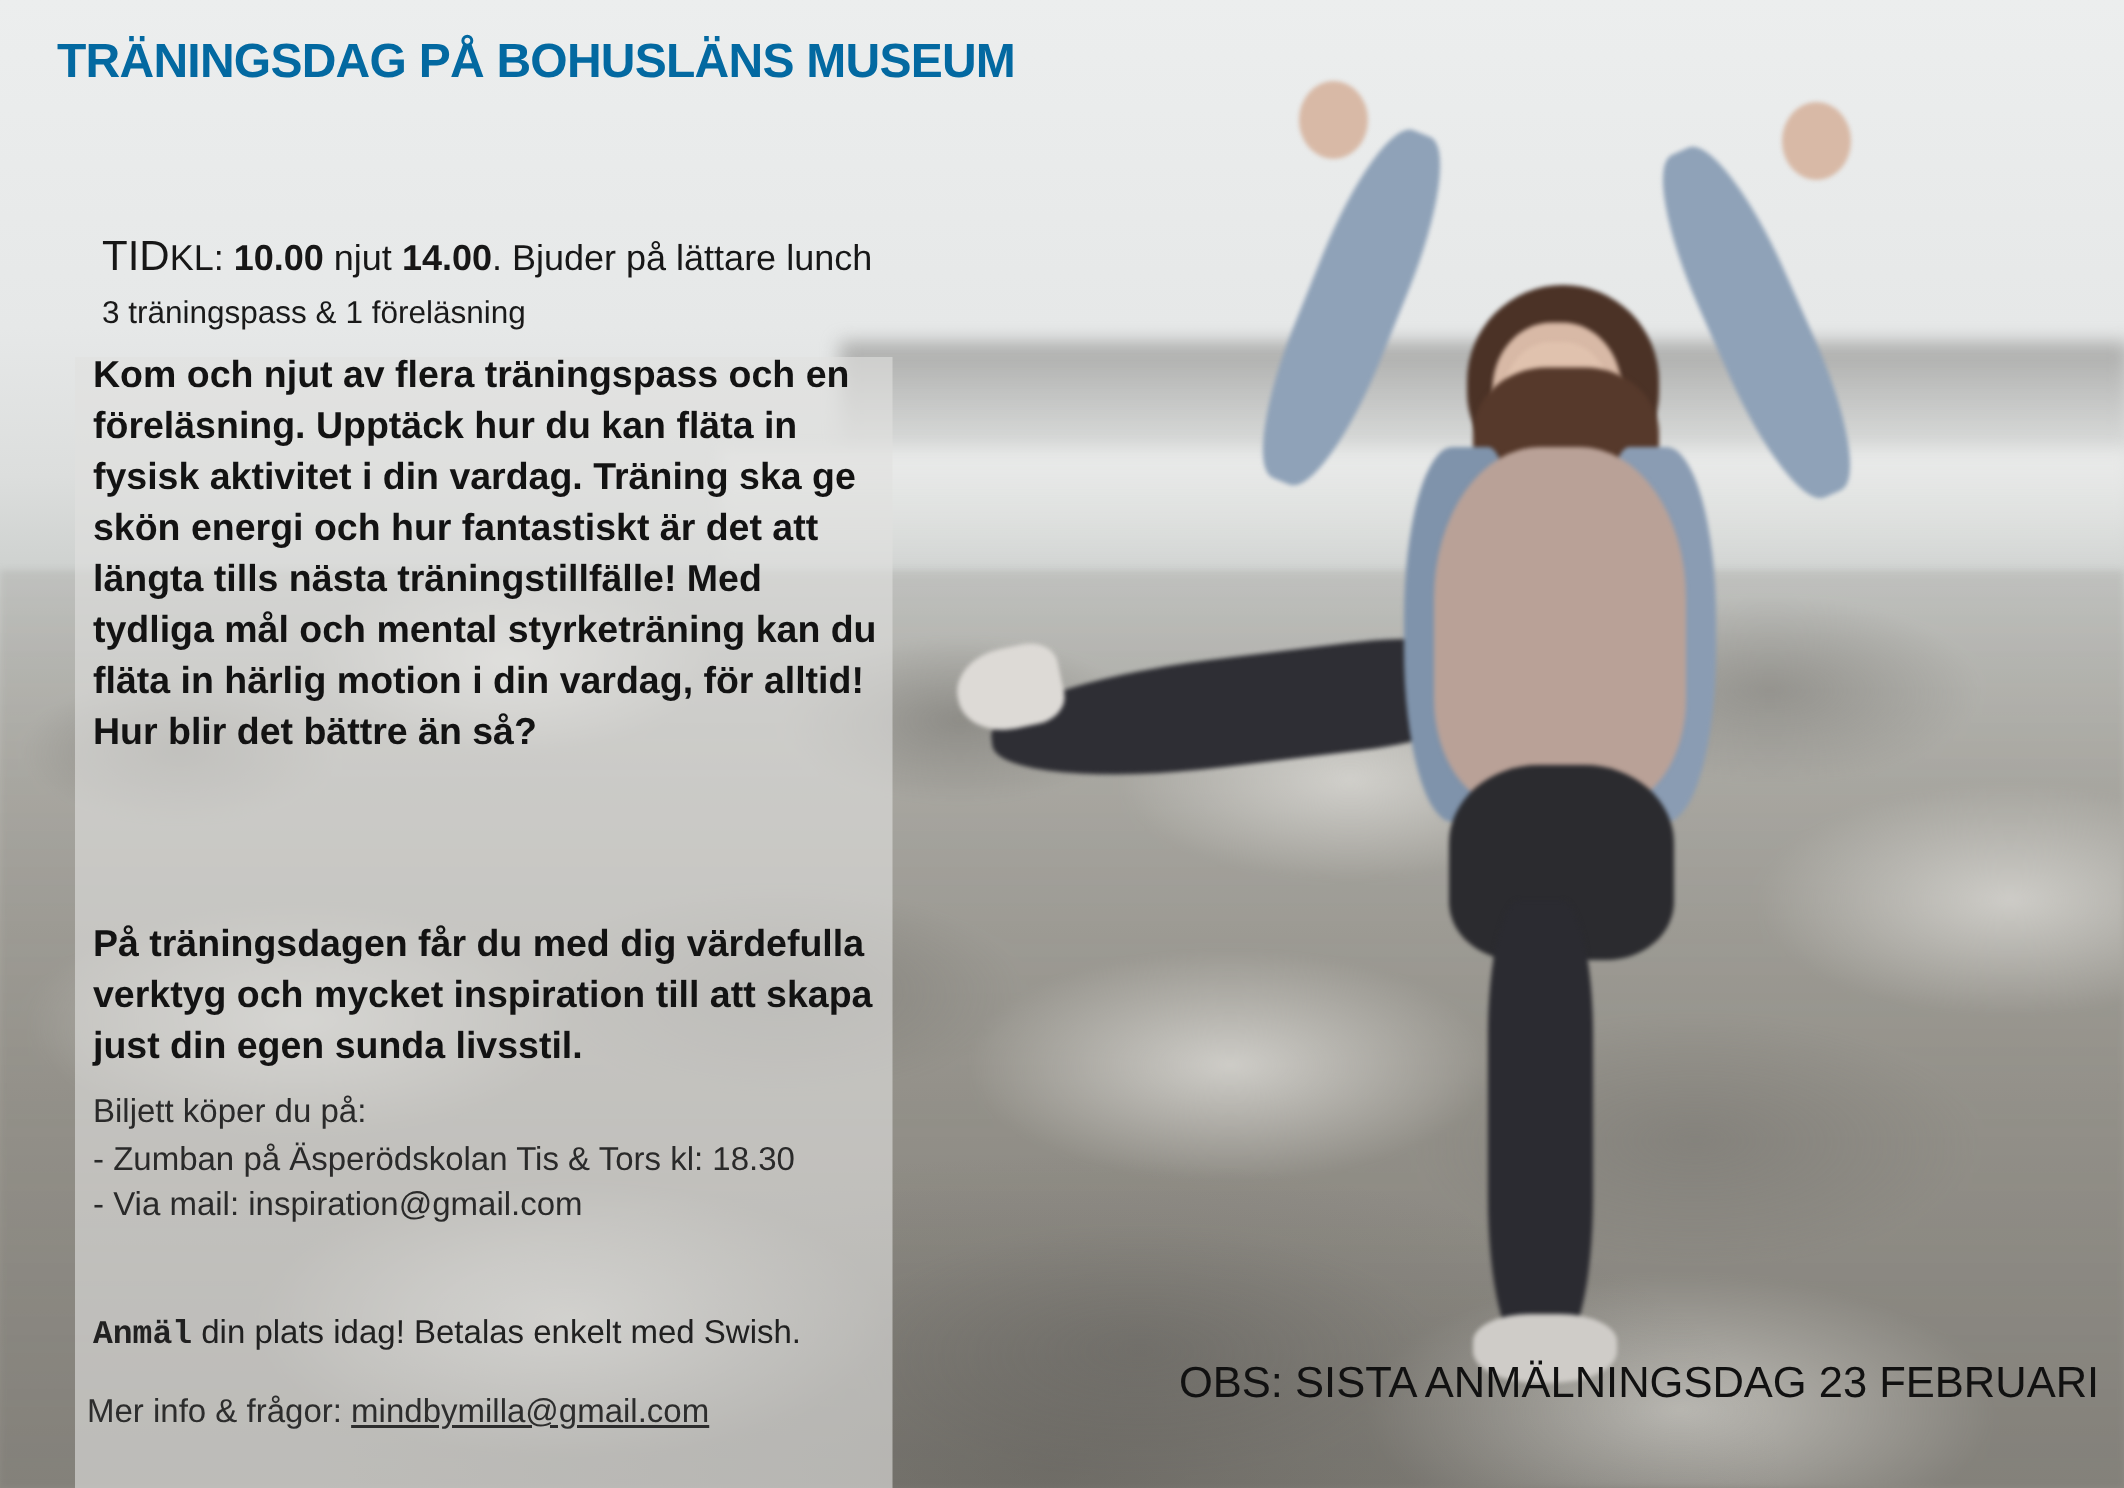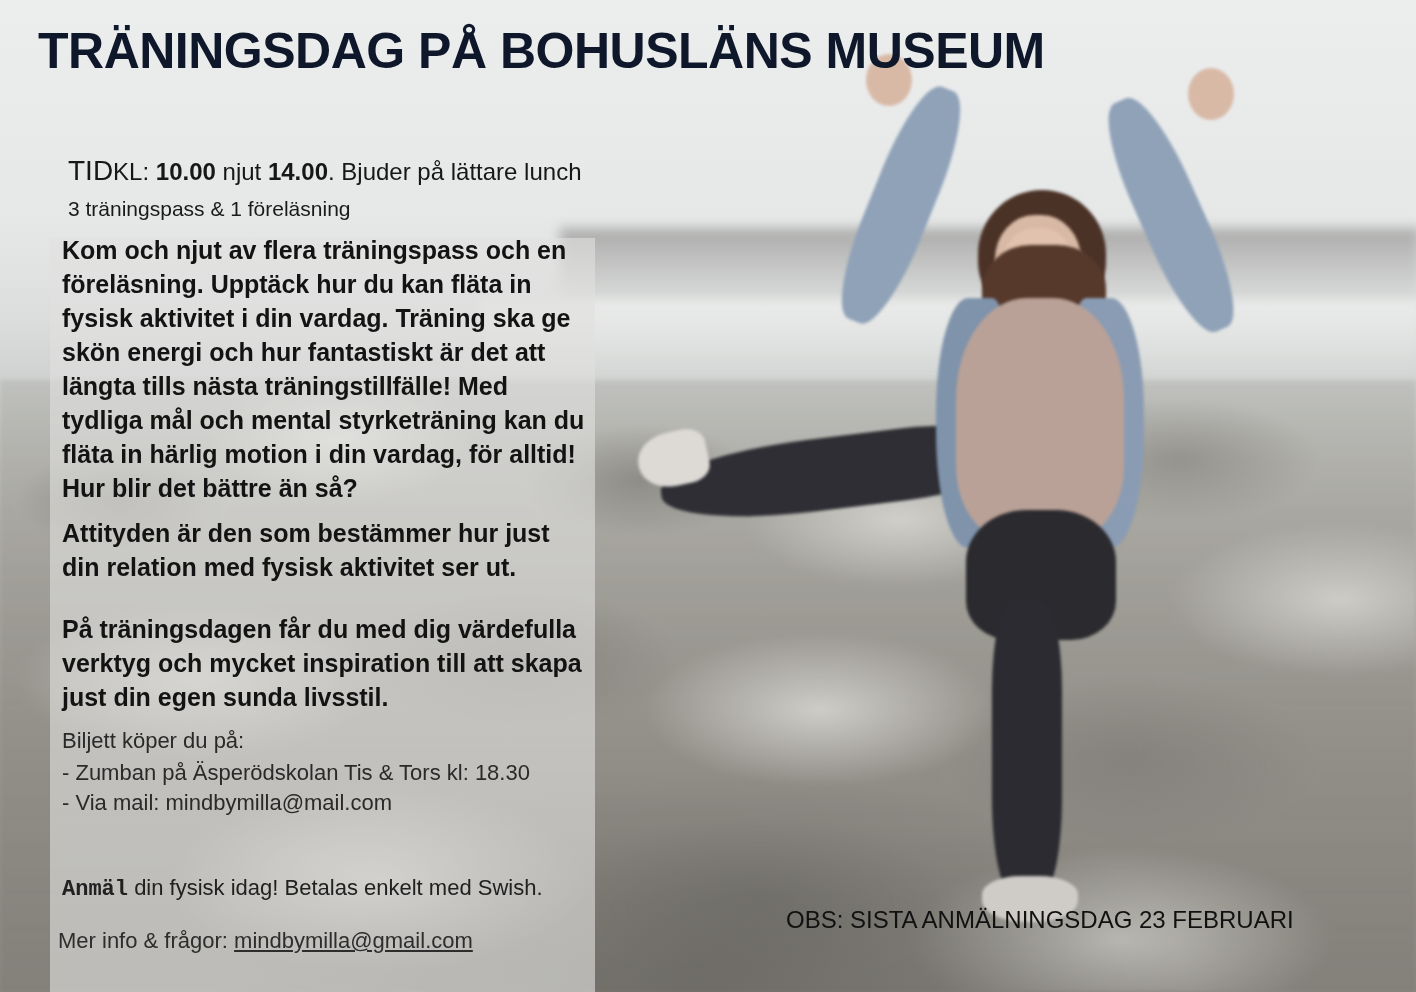--- a/index.html
+++ b/index.html
@@ -148,24 +148,24 @@
   .fg-shoe-stand {
     left: 362px; top: 836px; width: 96px; height: 46px;
     background: #cfccc8; border-radius: 40% 40% 46% 46%;
   }
   .fg-soft { filter: blur(1.4px); }
 
   
   .title {
     position: absolute;
     left: 38px; top: 22px;
-    font-size: 50px;
+    font-size: 32px;
     font-weight: bold;
     letter-spacing: -0.5px;
-    color: #0f172a;
+    color: #0369a1;
     white-space: nowrap;
   }
   .subline {
     position: absolute;
     left: 92px; top: 86px;
     display: flex;
     align-items: center;
     white-space: nowrap;
   }
   .bullet {
@@ -246,21 +246,21 @@
     left: 58px; top: 928px;
     font-size: 22px;
     color: #2d2d2d;
     white-space: nowrap;
   }
   .moreinfo .mail { text-decoration: underline; }
 
   .obs {
     position: absolute;
     left: 786px; top: 906px;
-    font-size: 24px;
+    font-size: 29px;
     color: #111111;
     white-space: nowrap;
   }
 </style>
 </head>
 <body>
 
 <div class="poster">
 
   <div class="photo">
@@ -297,31 +297,30 @@
   <div class="timeline">
     <span class="big">TID</span><span>KL:</span>
     <b>10.00</b>
     <span>njut</span>
     <b>14.00</b><span>. Bjuder på lättare lunch</span>
   </div>
 
   <div class="passline">3 träningspass &amp; 1 föreläsning</div>
 
   <div class="body-bold" id="para1">Kom och njut av flera träningspass och en föreläsning. Upptäck hur du kan fläta in fysisk aktivitet i din vardag. Träning ska ge skön energi och hur fantastiskt är det att längta tills nästa träningstillfälle! Med tydliga mål och mental styrketräning kan du fläta in härlig motion i din vardag, för alltid! Hur blir det bättre än så?</div>
-  <div class="body-bold" id="para2">Attityden är den som bestämmer hur just din relation med fysisk aktivitet ser ut.</div>
   <div class="body-bold" id="para3">På träningsdagen får du med dig värdefulla verktyg och mycket inspiration till att skapa just din egen sunda livsstil.</div>
 
   <div class="buy-head">Biljett köper du på:</div>
   <div class="buy-list">
     <div>-  Zumban på Äsperödskolan Tis &amp; Tors kl: 18.30</div>
-    <div>-  Via mail: mindbymilla@mail.com</div>
+    <div>-  Via mail: inspiration@gmail.com</div>
   </div>
 
   <div class="anmal">
-    <b>Anmäl</b><span> din fysisk idag! Betalas enkelt med Swish.</span>
+    <b>Anmäl</b><span> din plats idag! Betalas enkelt med Swish.</span>
   </div>
 
   <div class="moreinfo">
     <span>Mer info &amp; frågor: </span><span class="mail">mindbymilla@gmail.com</span>
   </div>
 
   <div class="obs">OBS: SISTA ANMÄLNINGSDAG 23 FEBRUARI</div>
 
 </div>
 

